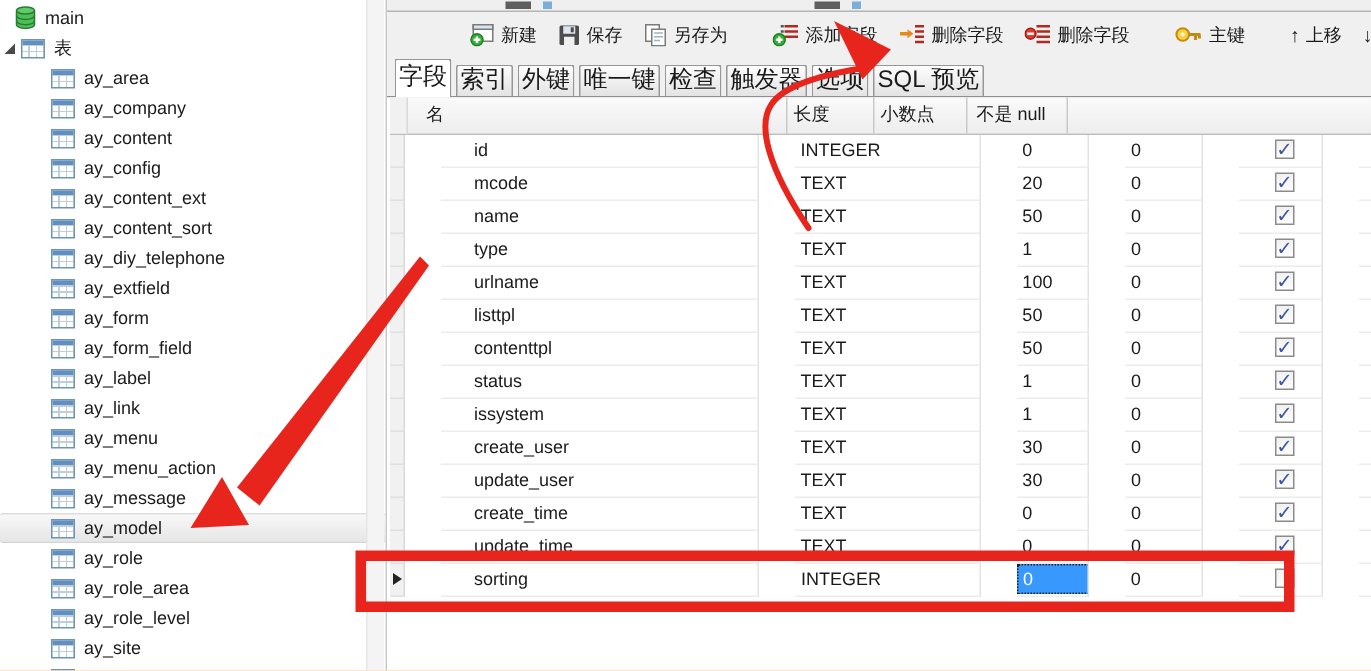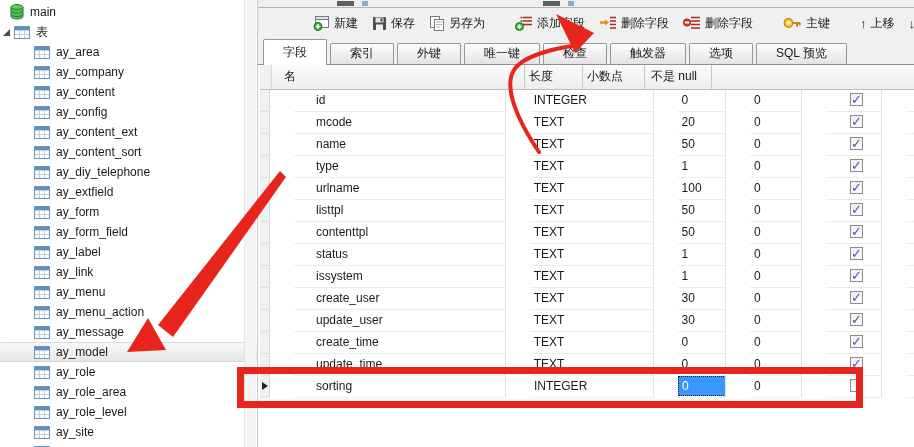--- a/index.html
+++ b/index.html
@@ -36,21 +36,21 @@
            white-space:nowrap;overflow:hidden;}
   .hamb{width:18px;height:13px;border-top:3px solid #3c3c3c;border-bottom:3px solid #3c3c3c;
         box-sizing:border-box;background:linear-gradient(#f0f0f0 0 4px,#3c3c3c 4px 7px,#f0f0f0 7px);margin-right:16px;}
   .sep{width:1px;height:20px;background:#c6c6c6;margin:0 8px;}
   .tbtn{display:flex;align-items:center;gap:4px;padding:3px 5px;margin-right:4px;border-radius:2px;}
   .tbtn svg{flex:0 0 auto;}
   .arrowglyph{font-weight:bold;font-size:13px;color:#222;}
 
   .tabbar{height:26px;background:#f0f0f0;border-bottom:1px solid #8f8f8f;display:flex;
           align-items:flex-end;padding-left:5px;box-sizing:content-box;}
-  .tab{height:20px;line-height:19px;padding:0 19px;margin-right:3px;font-size:12px;
+  .tab{height:20px;line-height:19px;padding:0 2px;margin-right:3px;font-size:16px;
        background:linear-gradient(#fdfdfd,#e3e3e3);border:1px solid #979797;border-bottom:none;
        border-radius:2px 2px 0 0;}
   .tab.active{height:25px;line-height:24px;background:#fff;margin-bottom:-1px;}
 
   
   .grid{position:relative;padding-left:2px;background:#fff;}
   .ghead,.grow{display:flex;}
   .ghead{height:24px;background:linear-gradient(#fafafa,#ededed);border-bottom:1px solid #bdbdbd;}
   .ghead .c{border-right:1px solid #c9c9c9;line-height:23px;}
   .grow{height:22px;gap:24px;}

